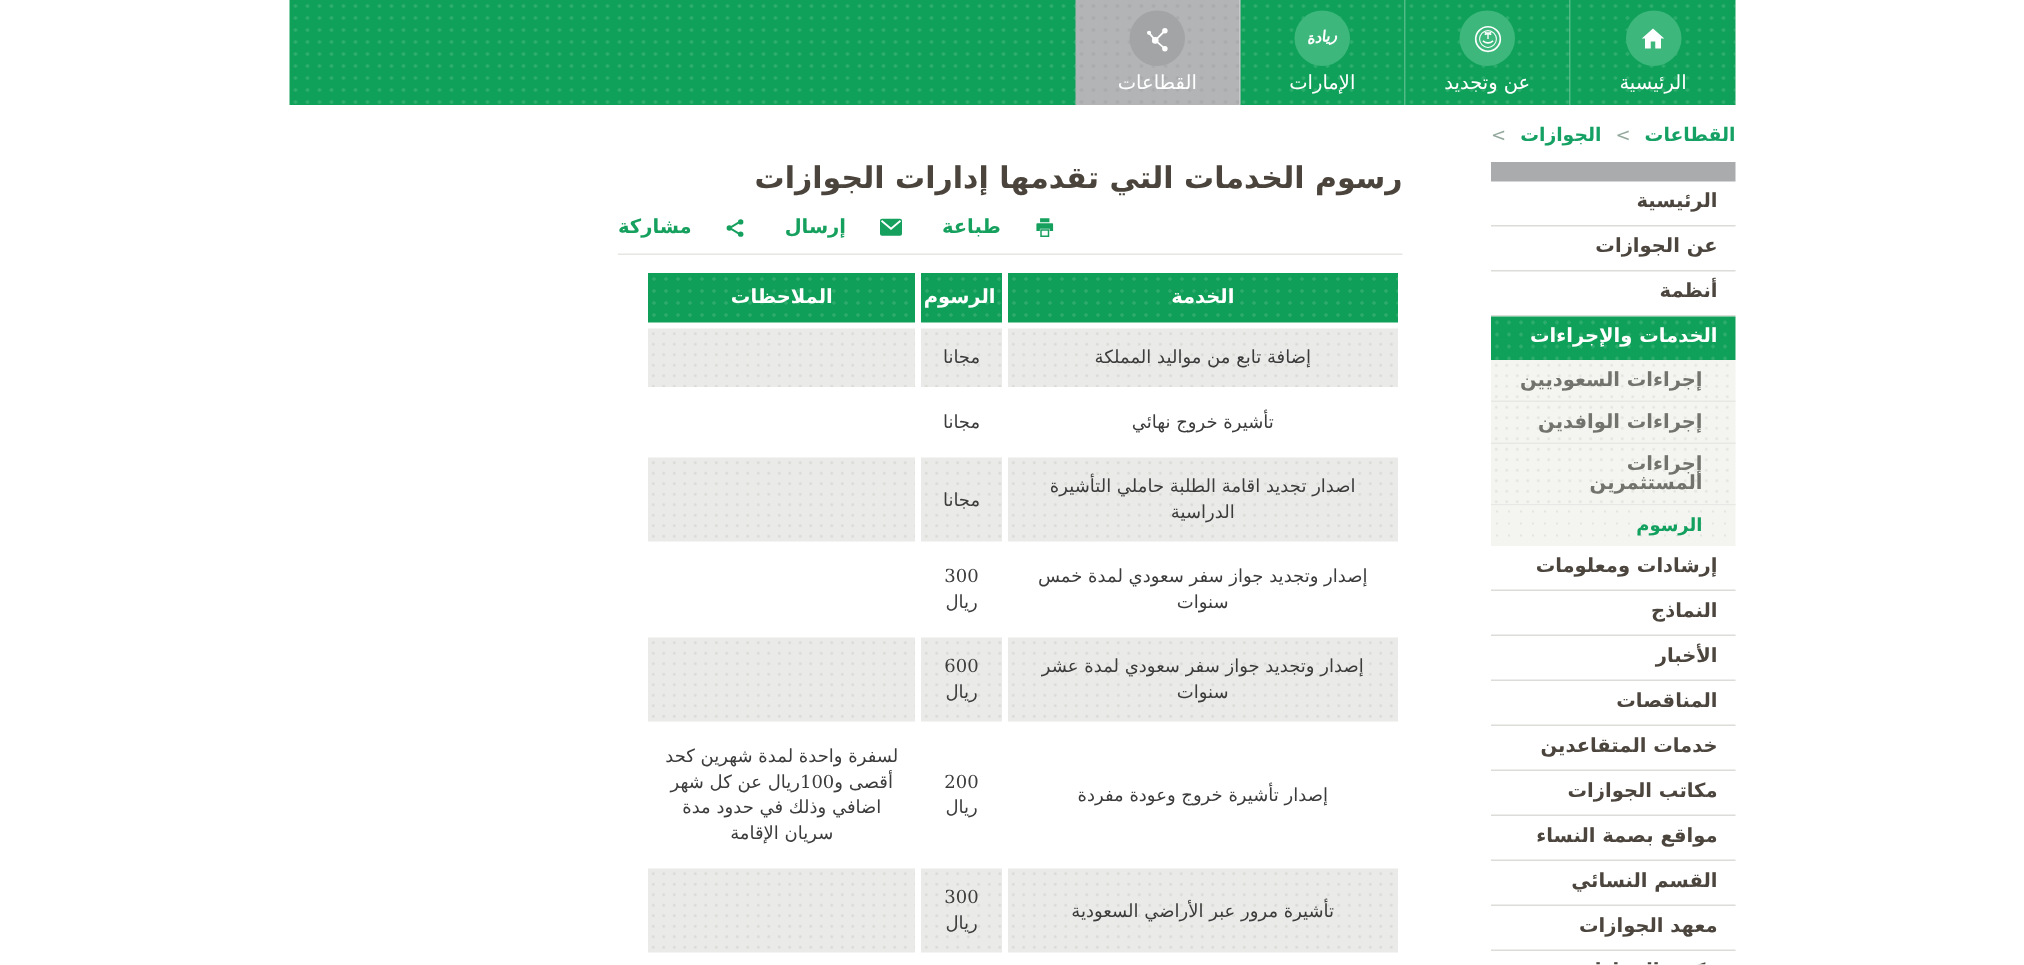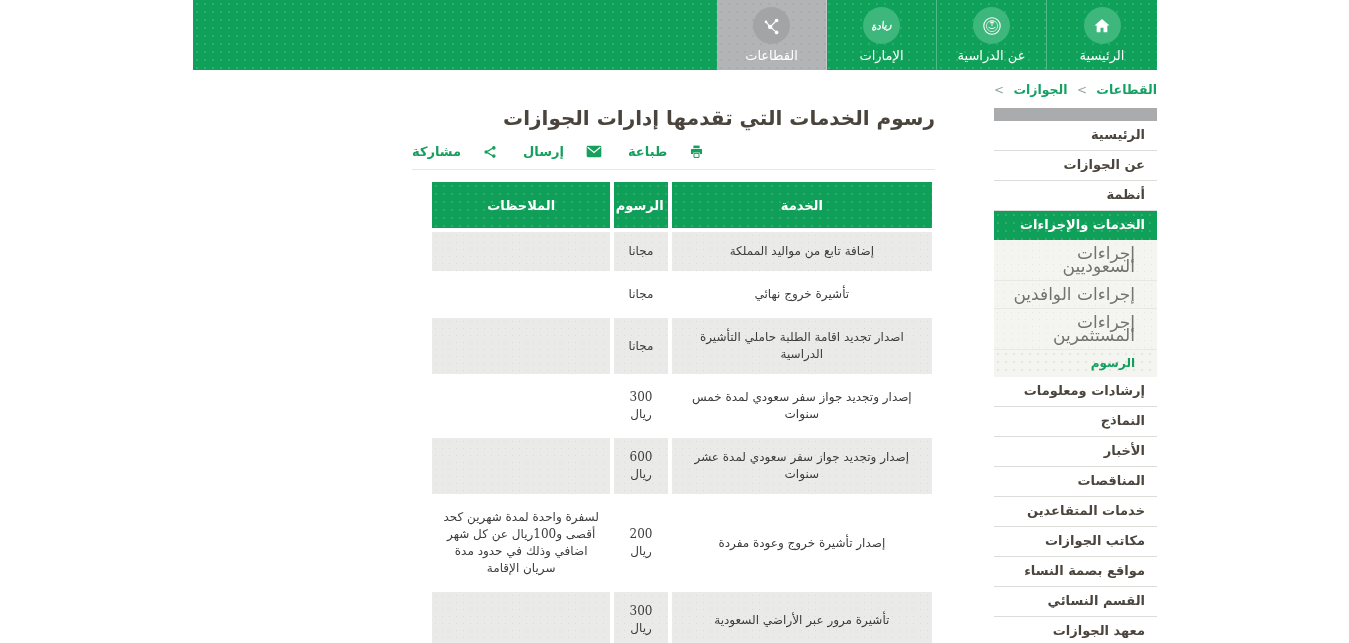--- a/index.html
+++ b/index.html
@@ -29,21 +29,21 @@
   .breadcrumb { position:absolute; top:82px; right:192px; font-size:12.5px; font-weight:bold; color:#16a164; }
   .breadcrumb .crumb { color:#16a164; cursor:pointer; }
   .breadcrumb .crumb-sep { color:#93a89d; font-weight:normal; margin:0 5px; font-size:12px; }
 
   
   .sidebar { position:absolute; top:108px; right:192px; width:163px; }
   .sidebar-topbar { height:13px; background:#a9abad; }
   .side-list { list-style:none; }
   .side-item { padding:7px 12px 8px; font-size:13px; font-weight:bold; color:#4b453e;
                border-bottom:1px solid #dcdcd8; text-align:right; cursor:pointer; line-height:14px; }
-  .side-item.sub { font-size:17px; font-weight:normal; color:#73736d; padding:7px 22px 7px 12px;
+  .side-item.sub { font-size:13px; font-weight:bold; color:#73736d; padding:7px 22px 7px 12px;
                    background-color:#f4f4f1;
                    background-image:radial-gradient(#e5e5e0 .8px, transparent 1px);
                    background-size:7px 7px;
                    border-bottom:1px solid #e7e7e3; line-height:13px; }
   .side-item.active { background-color:#0fa159;
                       background-image:radial-gradient(rgba(255,255,255,.13) 1px, transparent 1.3px);
                       background-size:8px 8px;
                       color:#fff; border-bottom:none; }
   .side-item.sub.active { background-color:#f4f4f1;
                           background-image:radial-gradient(#e5e5e0 .8px, transparent 1px);
@@ -56,21 +56,21 @@
              padding-bottom:10px; border-bottom:1px solid #e6e6e2; width:100%; }
   .action { display:flex; align-items:center; gap:22px; color:#16a05e; font-size:13px; font-weight:bold; cursor:pointer; }
   .action svg { display:block; }
 
   
   .fees-table { border-collapse:separate; border-spacing:4px; direction:rtl;
                 width:508px; margin-top:8px; margin-right:-1px; table-layout:fixed; }
   .fees-table th { background-color:#0f9f58;
                    background-image:radial-gradient(rgba(255,255,255,.12) 1px, transparent 1.3px);
                    background-size:8px 8px;
-                   color:#fff; font-size:13px; font-weight:bold; height:46px; padding:4px; }
+                   color:#fff; font-size:13px; font-weight:bold; height:33px; padding:4px; }
   .col-service { width:254px; }
   .col-fee     { width:52px; }
   .col-notes   { width:174px; }
   .fees-table td { font-family:"DejaVu Serif","DejaVu Sans",serif; font-size:12px; color:#3c3c3c;
                    text-align:center; vertical-align:middle; padding:11px 6px; line-height:17px;
                    background:#fff; }
   .fees-table tbody tr:nth-child(odd) td {
                    background-color:#eaeae8;
                    background-image:radial-gradient(#dadad6 .8px, transparent 1px);
                    background-size:7px 7px; }
@@ -96,21 +96,21 @@
 
       <div class="tab">
         <span class="circ">
           <svg width="24" height="24" viewBox="0 0 24 24" fill="none" stroke="#fff">
             <circle cx="12" cy="12" r="8.2" stroke-width="1.1"></circle>
             <circle cx="12" cy="12" r="5.6" stroke-width="0.7"></circle>
             <path d="M12 7.5v4.5M9.8 9l4.4-1.4M14.2 9L9.8 7.6" stroke-width="0.9"></path>
             <path d="M8.6 13.2c2.2 1.8 4.6 1.8 6.8 0" stroke-width="1"></path>
           </svg>
         </span>
-        <span class="tab-label">عن الدراسية</span>
+        <span class="tab-label">عن وتجديد</span>
       </div>
 
       <div class="tab">
         <span class="circ">
           <span class="callig">ريادة</span>
         </span>
         <span class="tab-label">الإمارات</span>
       </div>
 
       <div class="tab active">

